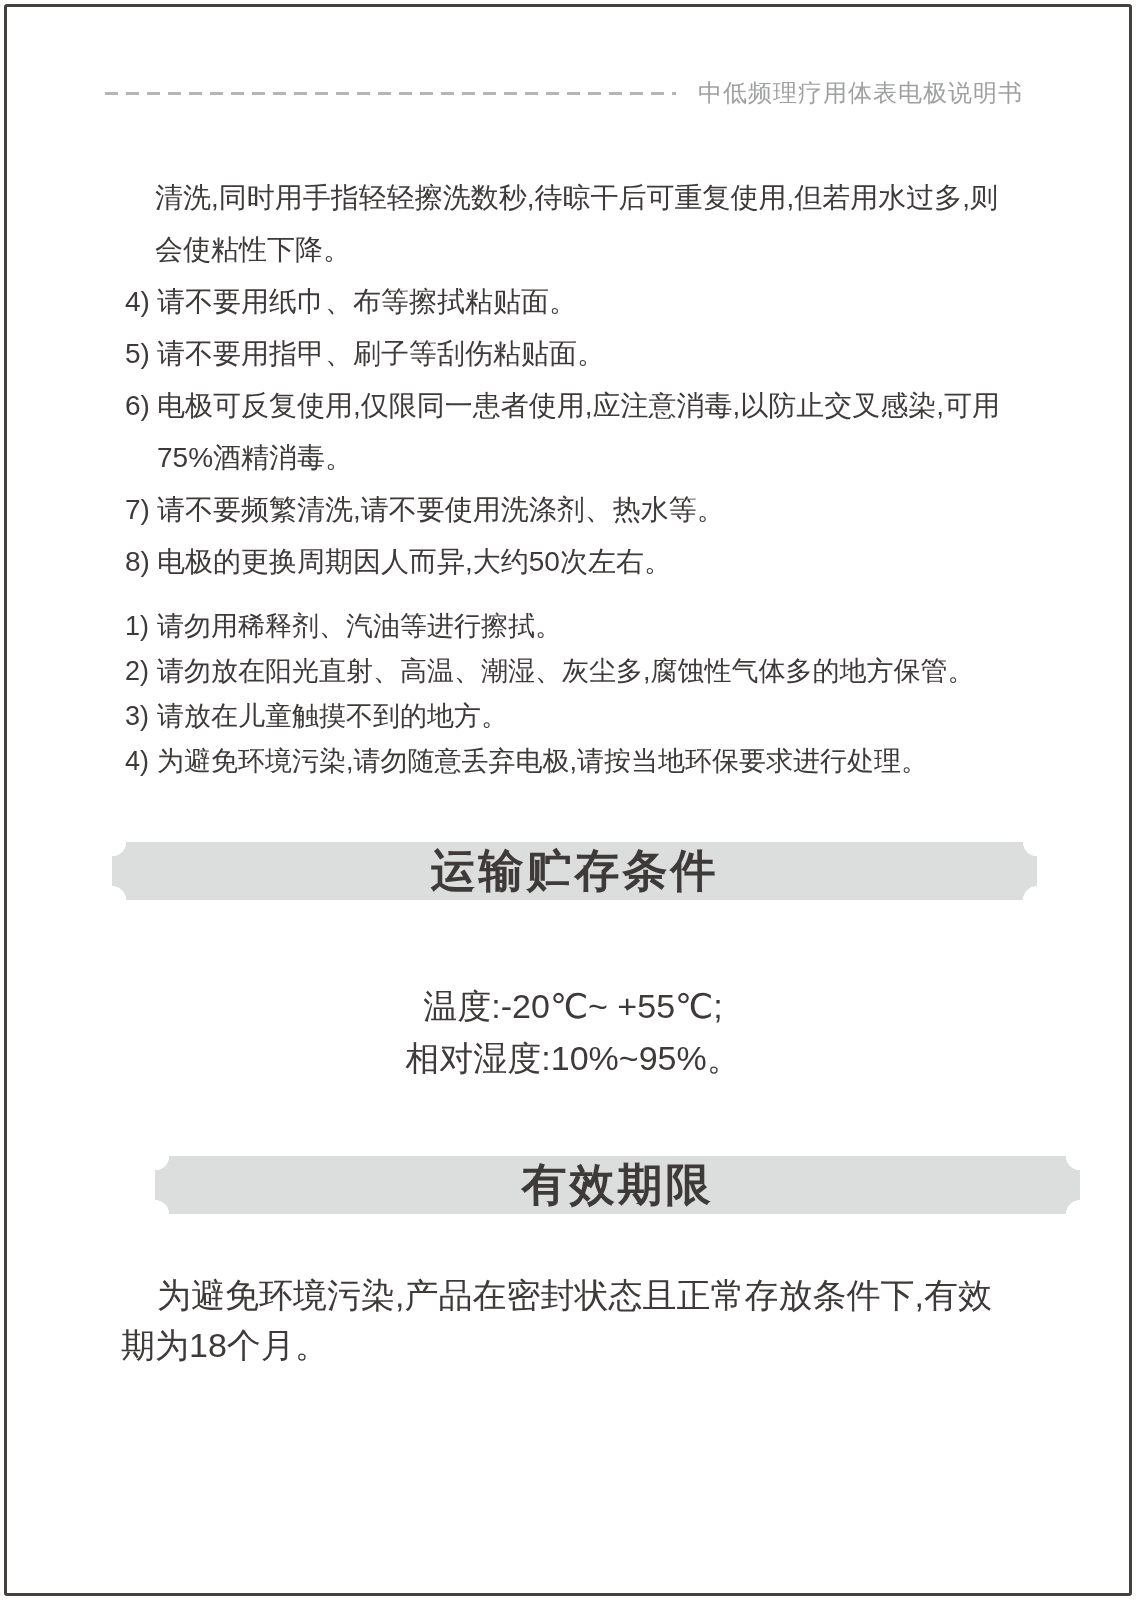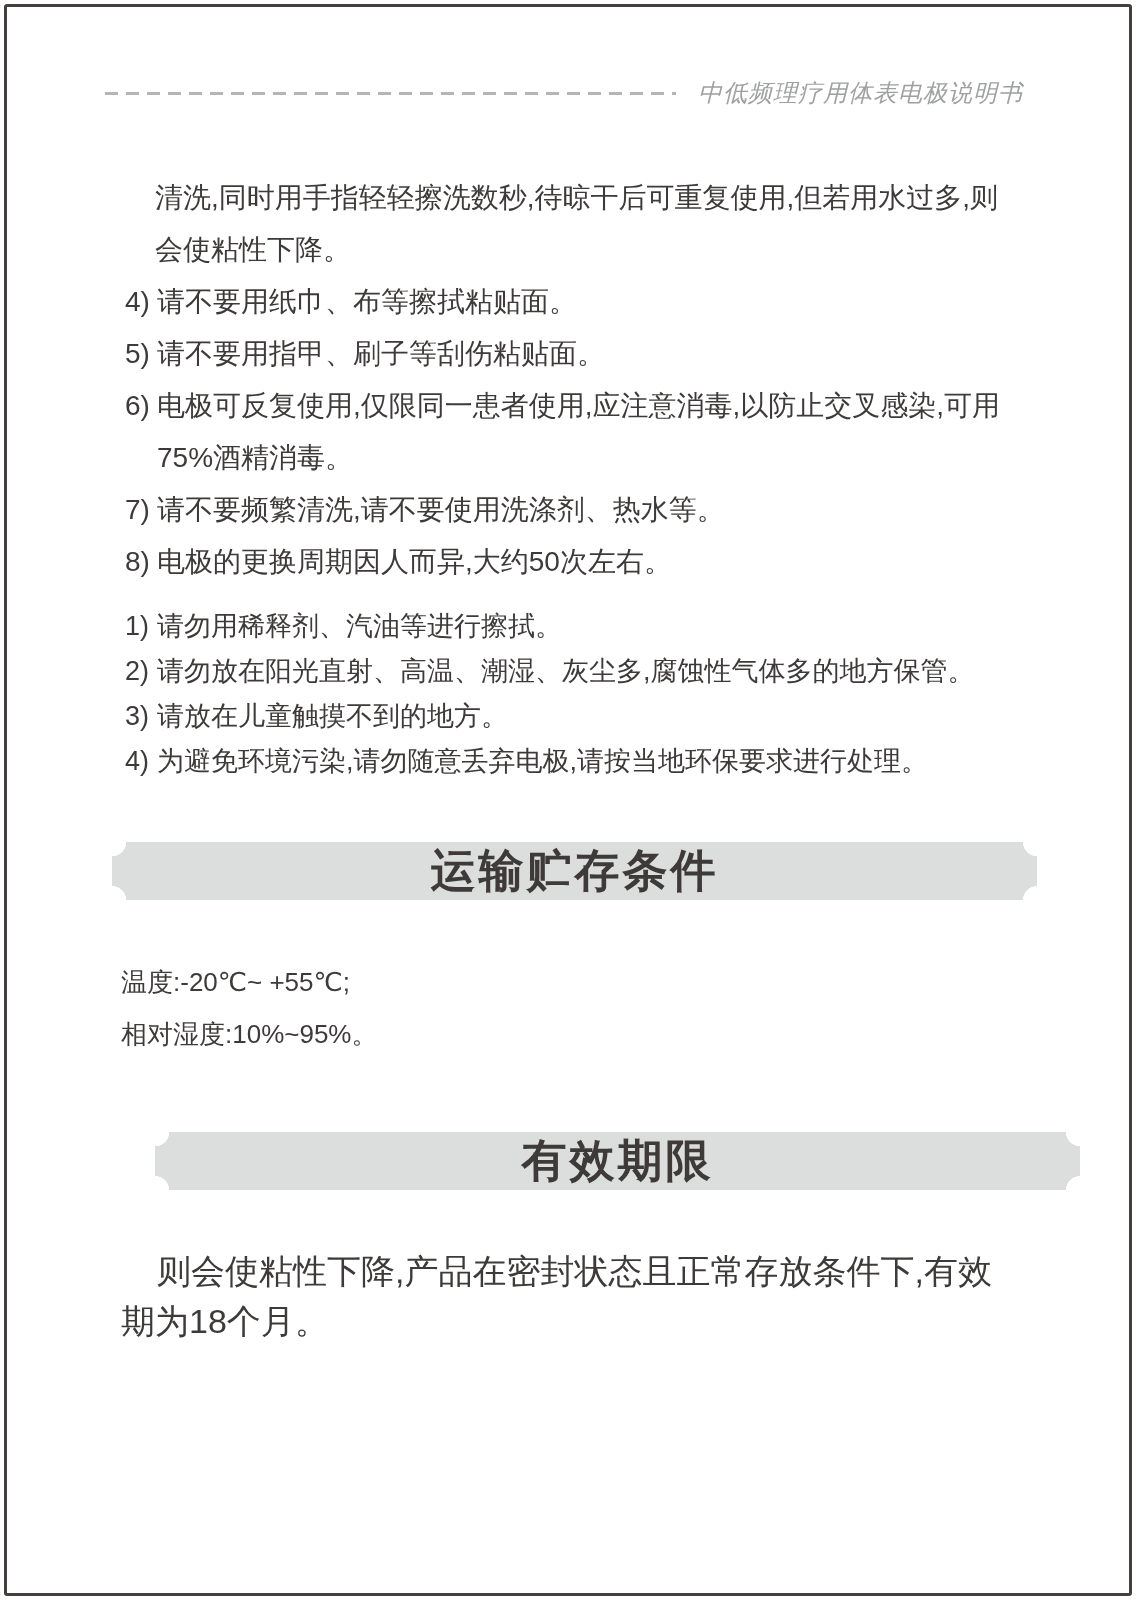--- a/index.html
+++ b/index.html
@@ -9,21 +9,21 @@
     color:#3e3a39;
   }
   .page-frame{
     position:absolute;top:4px;left:4px;right:4px;bottom:4px;
     border:3px solid #45403e;border-radius:3px;background:#ffffff;
     box-sizing:border-box;overflow:hidden;
   }
   
   .header{
     margin:71px 106px 0 98px;height:30px;
-    display:flex;align-items:center;font-style:italic;
+    display:flex;align-items:center;
   }
   .dash-line{
     flex:1;height:3px;
     background:repeating-linear-gradient(90deg,#b5b5b6 0 13px,transparent 13px 21px);
   }
   .header-title{
     margin-left:22px;font-size:24px;color:#9fa0a0;letter-spacing:1px;white-space:nowrap;
   }
   
   .content{padding:0 104px 0 114px;}
@@ -46,21 +46,21 @@
     background:
       radial-gradient(circle at top left,     transparent 14px, #dcdddd 14.5px) top left    / 50.5% 50.5% no-repeat,
       radial-gradient(circle at top right,    transparent 14px, #dcdddd 14.5px) top right   / 50.5% 50.5% no-repeat,
       radial-gradient(circle at bottom left,  transparent 14px, #dcdddd 14.5px) bottom left / 50.5% 50.5% no-repeat,
       radial-gradient(circle at bottom right, transparent 14px, #dcdddd 14.5px) bottom right/ 50.5% 50.5% no-repeat;
   }
   .banner-title{font-size:45px;font-weight:bold;letter-spacing:3px;color:#3e3a39;}
   .banner-transport{margin-top:58px;}
   .banner-validity{margin-top:72px;margin-left:34px;}
   
-  .storage{margin-top:56px;font-size:26px;line-height:52px;}
+  .storage{margin-top:80px;font-size:34px;line-height:52px;text-align:center;}
   
   .validity-par{margin-top:56px;font-size:34px;line-height:50px;text-indent:36px;padding-left:0;}
 </style>
 </head>
 <body>
 
 <div class="page-frame">
 
   <div class="header">
     <div class="dash-line"></div>
@@ -122,17 +122,17 @@
     <section class="storage">
       <div>温度:-20℃~ +55℃;</div>
       <div>相对湿度:10%~95%。</div>
     </section>
 
     <div class="banner banner-validity">
       <span class="banner-title">有效期限</span>
     </div>
 
     <section>
-      <p class="validity-par">则会使粘性下降,产品在密封状态且正常存放条件下,有效期为18个月。</p>
+      <p class="validity-par">为避免环境污染,产品在密封状态且正常存放条件下,有效期为18个月。</p>
     </section>
 
   </div>
 </div>
 
 </body></html>

